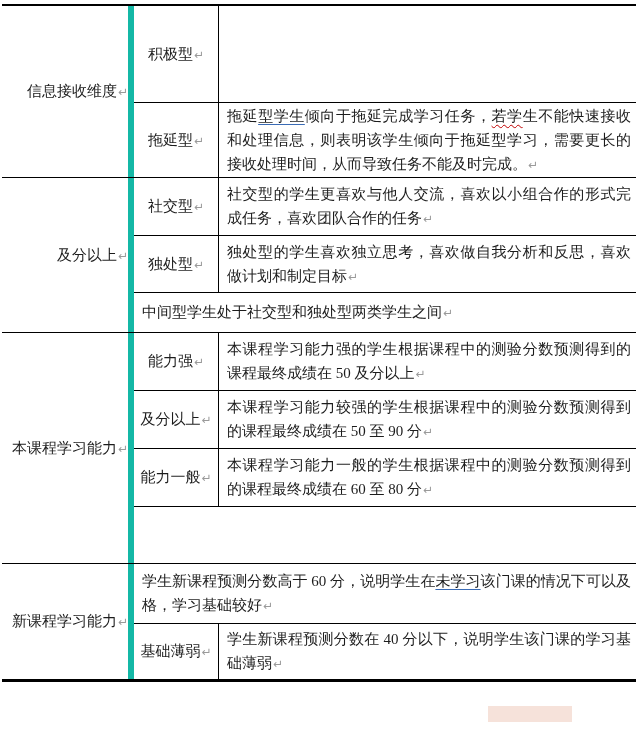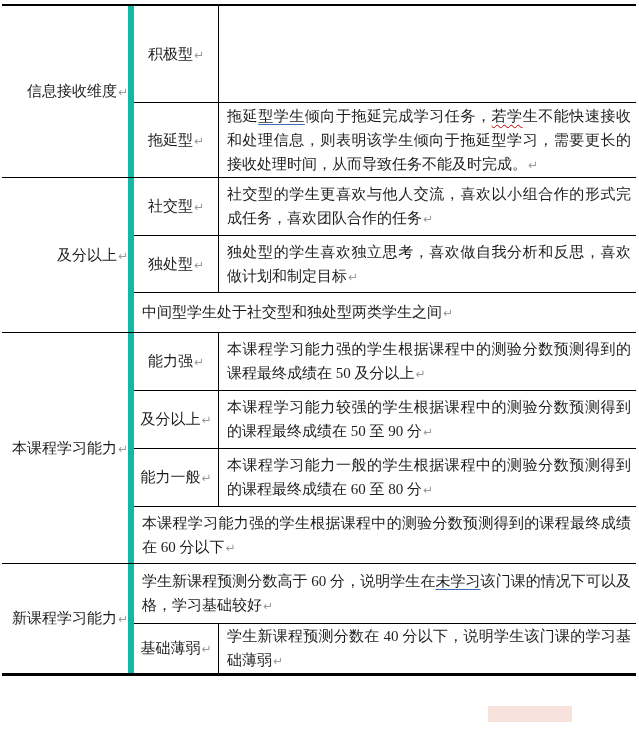--- a/index.html
+++ b/index.html
@@ -52,21 +52,21 @@
     text-decoration-thickness:1px;
     text-underline-offset:3px;
   }
   .u-spell{
     text-decoration:underline wavy #c00000;
     text-decoration-thickness:1px;
     text-underline-offset:3px;
     text-decoration-skip-ink:none;
   }
   .rh96{height:96px}.rh75{height:75px}.rh57{height:57px}
-  .rh58{height:58px}.rh40{height:40px}.rh59{height:59px}.rh56{height:50px}
+  .rh58{height:58px}.rh40{height:40px}.rh59{height:59px}.rh56{height:56px}
   .hl-artifact{
     position:absolute;left:488px;top:706px;width:84px;height:16px;
     background:#f6e2da;
   }
 </style>
 </head>
 <body>
 
 <div class="page">
   <div class="doc-table">
@@ -144,23 +144,20 @@
         </div>
         <div class="row rh58">
           <div class="type-cell">
             <span class="label"><span>能力一般</span><span class="eol">↵</span></span>
           </div>
           <div class="desc-cell">
             <div class="desc-text"><span><span>本课程学习能力一般的学生根据课程中的测验分数预测得到的课程最终成绩在 60 至 80 分</span></span><span class="eol">↵</span></div>
           </div>
         </div>
         <div class="row rh57">
-          <div class="desc-cell">
-            <div class="desc-text"><span><span>本课程学习能力强的学生根据课程中的测验分数预测得到的课程最终成绩在 60 分以下</span></span><span class="eol">↵</span></div>
-          </div>
         </div>
       </div>
     </div>
 
     <div class="section">
       <div class="cat-cell">
         <span class="label"><span>新课程学习能力</span><span class="eol">↵</span></span>
       </div>
       <div class="rows">
         <div class="row rh59">

